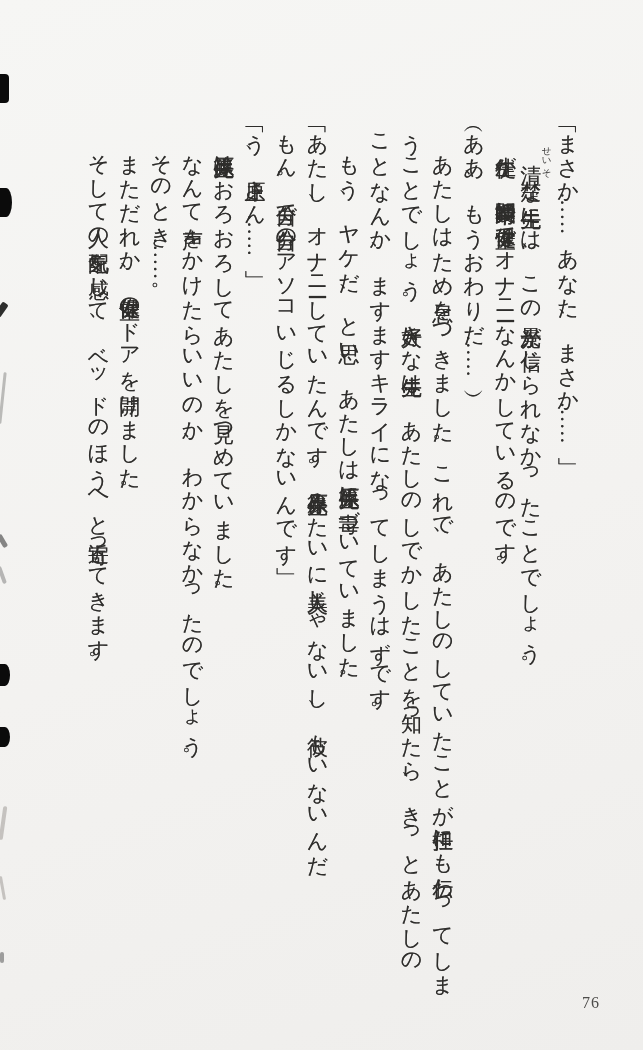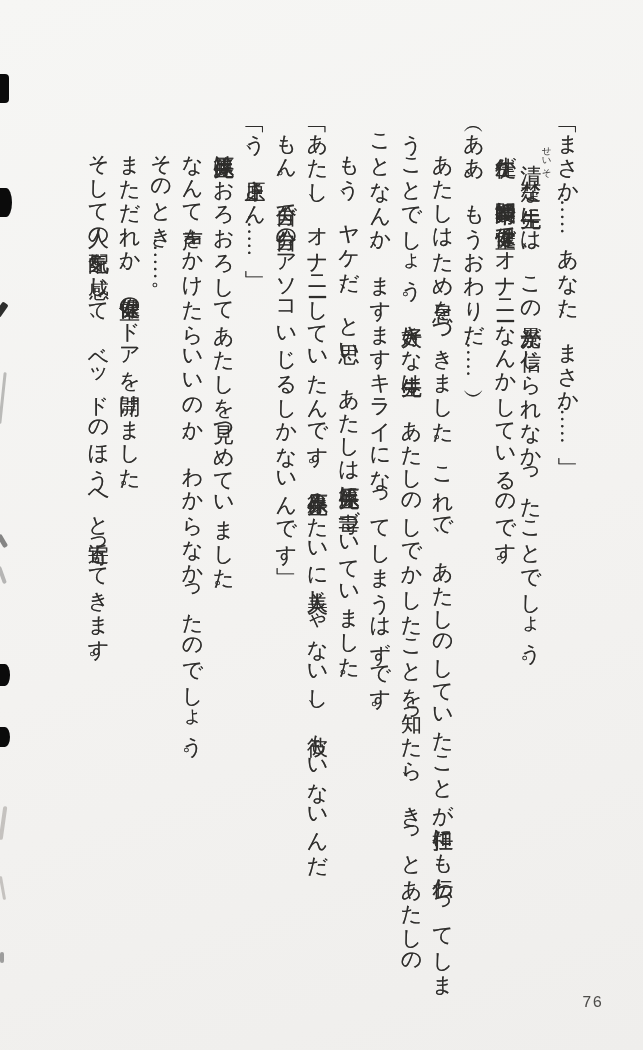--- a/index.html
+++ b/index.html
@@ -43,21 +43,20 @@
     text-shadow: none;
     color: #3a3938;
   }
   .page-number {
     position: absolute;
     left: 582px;
     top: 994px;
     font-size: 16px;
     letter-spacing: 1px;
     color: #4d4c4a;
-    font-family: Liberation Mono, monospace;
   }
   
   .artifact {
     position: absolute;
     background: #0b0b0b;
   }
   .a1  { left: 0; top: 74px;  width: 9px;  height: 29px; border-radius: 0 4px 4px 0; }
   .a2  { left: 0; top: 188px; width: 12px; height: 29px; border-radius: 0 60% 60% 0; }
   .a3  { left: -2px; top: 302px; width: 7px; height: 15px; transform: rotate(35deg); opacity: .85; border-radius: 2px; }
   .a4  { left: 1px; top: 372px; width: 3px; height: 52px; background: #8a8a88; transform: rotate(6deg); opacity: .55; border-radius: 2px; }

